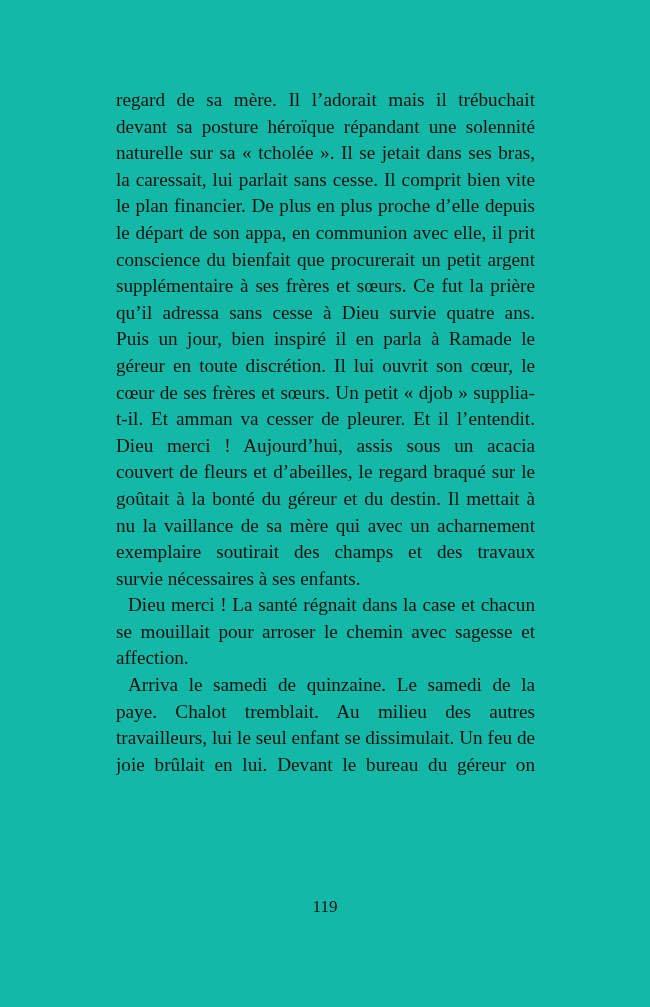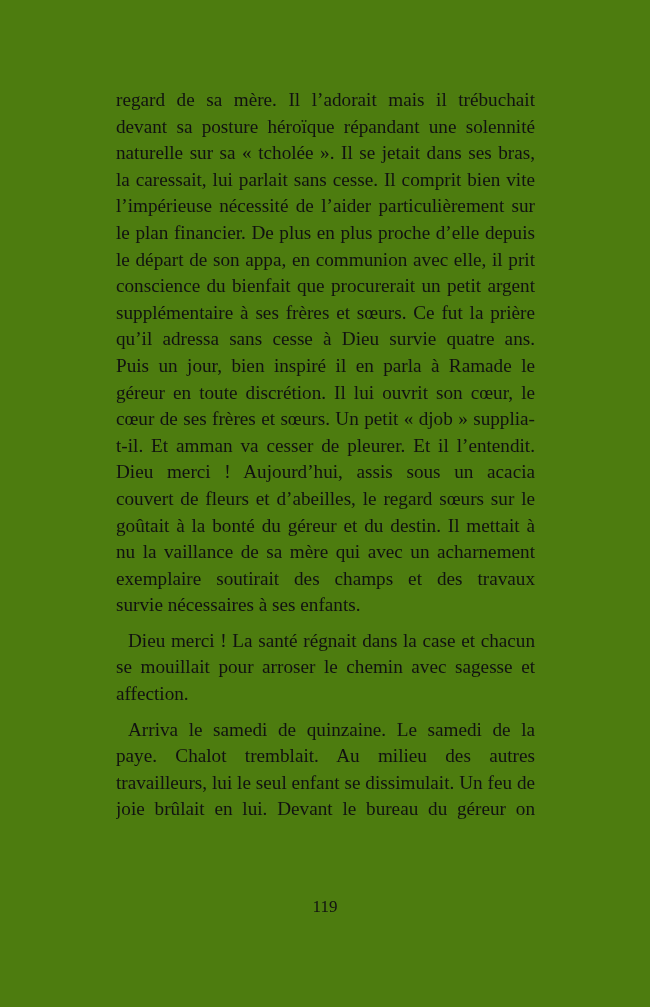--- a/index.html
+++ b/index.html
@@ -1,70 +1,69 @@
 <!DOCTYPE html>
 <html><head>
 <meta charset="utf-8">
 <style>
   html, body { margin: 0; padding: 0; background: #ffffff; }
   body { width: 650px; height: 1007px; position: relative; overflow: hidden; }
-  .page { position: absolute; left: 0; top: 0; width: 650px; height: 1007px; background: #4d7c0f; }
+  .page { position: absolute; left: 0; top: 0; width: 650px; height: 1007px; background: #14b8a6; }
   .text-block {
     position: absolute;
     left: 116px;
     top: 87px;
     width: 419px;
     font-family: "Liberation Serif", serif;
     font-size: 19.2px;
     color: #111111;
     line-height: 26.6px;
   }
   .line {
     display: block;
     height: 26.6px;
     white-space: nowrap;
     text-align: justify;
     text-align-last: justify;
     white-space: normal;
     overflow: hidden;
   }
   .line.end { text-align: right; text-align-last: left; }
-  .line.indent { text-indent: 12px; margin-top: 9px; }
+  .line.indent { text-indent: 12px; }
   .page-number {
     position: absolute;
     left: 0;
     width: 650px;
     top: 897px;
     text-align: center;
     font-family: "Liberation Serif", serif;
     font-size: 17px;
     color: #111111;
   }
 </style>
 </head>
 <body>
 
 <div class="page">
   <div class="text-block">
     <span class="line">regard de sa mère. Il l’adorait mais il trébuchait</span>
     <span class="line">devant sa posture héroïque répandant une solennité</span>
     <span class="line">naturelle sur sa « tcholée ». Il se jetait dans ses bras,</span>
     <span class="line">la caressait, lui parlait sans cesse. Il comprit bien vite</span>
-    <span class="line">l’impérieuse nécessité de l’aider particulièrement sur</span>
     <span class="line">le plan financier. De plus en plus proche d’elle depuis</span>
     <span class="line">le départ de son appa, en communion avec elle, il prit</span>
     <span class="line">conscience du bienfait que procurerait un petit argent</span>
     <span class="line">supplémentaire à ses frères et sœurs. Ce fut la prière</span>
     <span class="line">qu’il adressa sans cesse à Dieu survie quatre ans.</span>
     <span class="line">Puis un jour, bien inspiré il en parla à Ramade le</span>
     <span class="line">géreur en toute discrétion. Il lui ouvrit son cœur, le</span>
     <span class="line">cœur de ses frères et sœurs. Un petit « djob » supplia-</span>
     <span class="line">t-il. Et amman va cesser de pleurer. Et il l’entendit.</span>
     <span class="line">Dieu merci ! Aujourd’hui, assis sous un acacia</span>
-    <span class="line">couvert de fleurs et d’abeilles, le regard sœurs sur le</span>
+    <span class="line">couvert de fleurs et d’abeilles, le regard braqué sur le</span>
     <span class="line">goûtait à la bonté du géreur et du destin. Il mettait à</span>
     <span class="line">nu la vaillance de sa mère qui avec un acharnement</span>
     <span class="line">exemplaire soutirait des champs et des travaux</span>
     <span class="line end">survie nécessaires à ses enfants.</span>
     <span class="line indent">Dieu merci ! La santé régnait dans la case et chacun</span>
     <span class="line">se mouillait pour arroser le chemin avec sagesse et</span>
     <span class="line end">affection.</span>
     <span class="line indent">Arriva le samedi de quinzaine. Le samedi de la</span>
     <span class="line">paye. Chalot tremblait. Au milieu des autres</span>
     <span class="line">travailleurs, lui le seul enfant se dissimulait. Un feu de</span>

